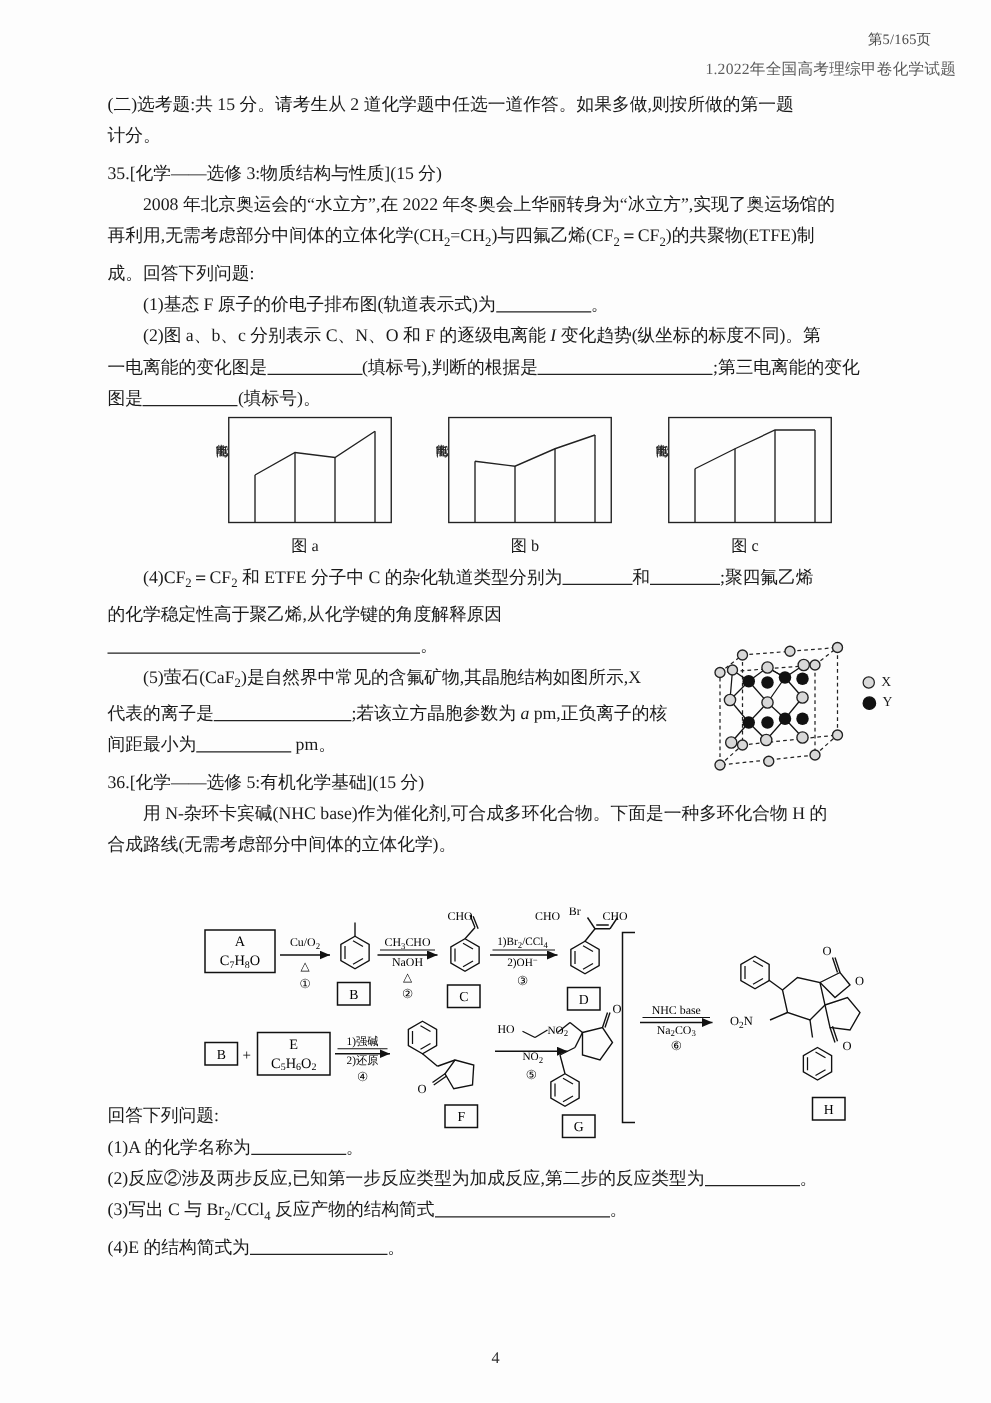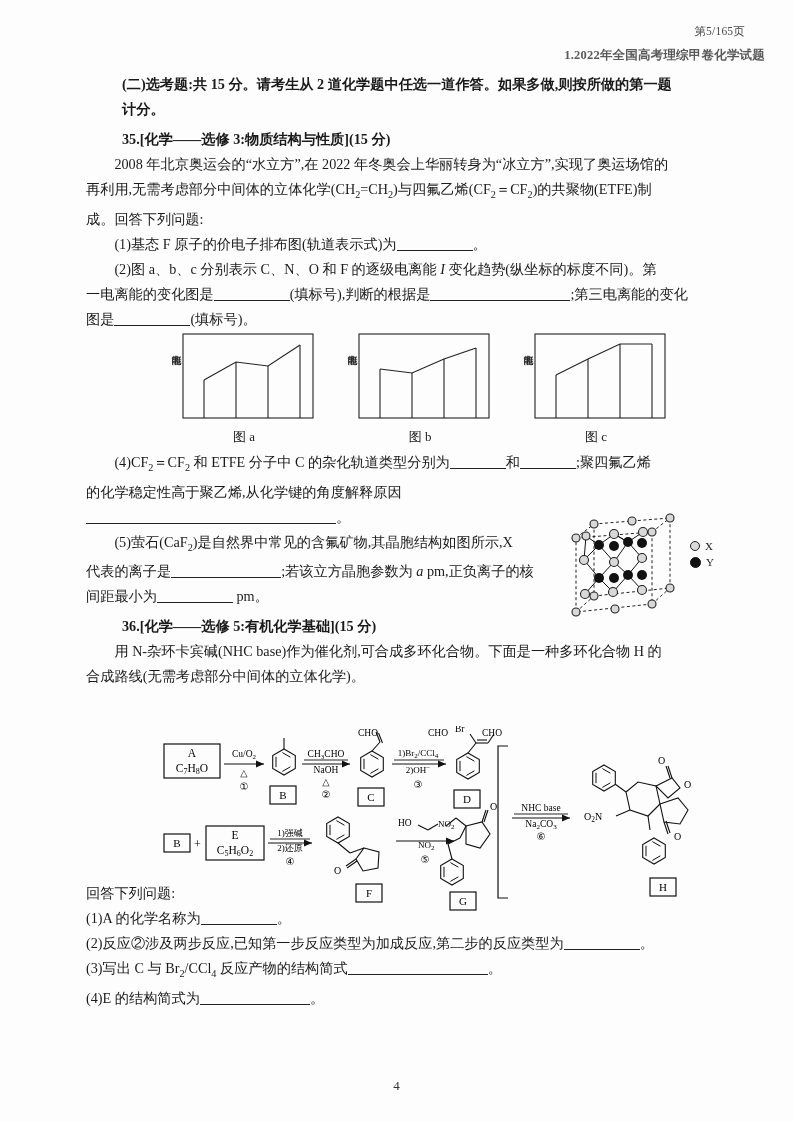--- a/index.html
+++ b/index.html
@@ -30,35 +30,34 @@
     letter-spacing: .2px;
     text-align: center;
   }
   .hdr-title {
     position: absolute;
     top: 47px;
     right: 28px;
     font-size: 12.5px;
     color: #5a5a5a;
     letter-spacing: .2px;
-    font-weight: bold;
   }
 
   
   .content {
     position: absolute;
     left: 86px;
     top: 72px;
     width: 628px;
     font-size: 14.2px;
     line-height: 25px;
   }
   .p      { margin: 0; text-align: justify; }
   .ind    { text-indent: 2em; }
-  .bold   { font-weight: bold; margin-left: 36px; }
+  .bold   { font-weight: normal; }
   .blank  { display:inline-block; border-bottom:1.1px solid #222; vertical-align:-2px; }
   .b-sm   { width: 56px; }
   .b-md   { width: 76px; }
   .b-lg   { width: 110px; }
   .b-xl   { width: 140px; }
   .b-xxl  { width: 186px; }
   .b-full { width: 250px; }
   sub { font-size: .72em; }
   .ital { font-style: italic; }
   .gap6 { height: 5px; }

